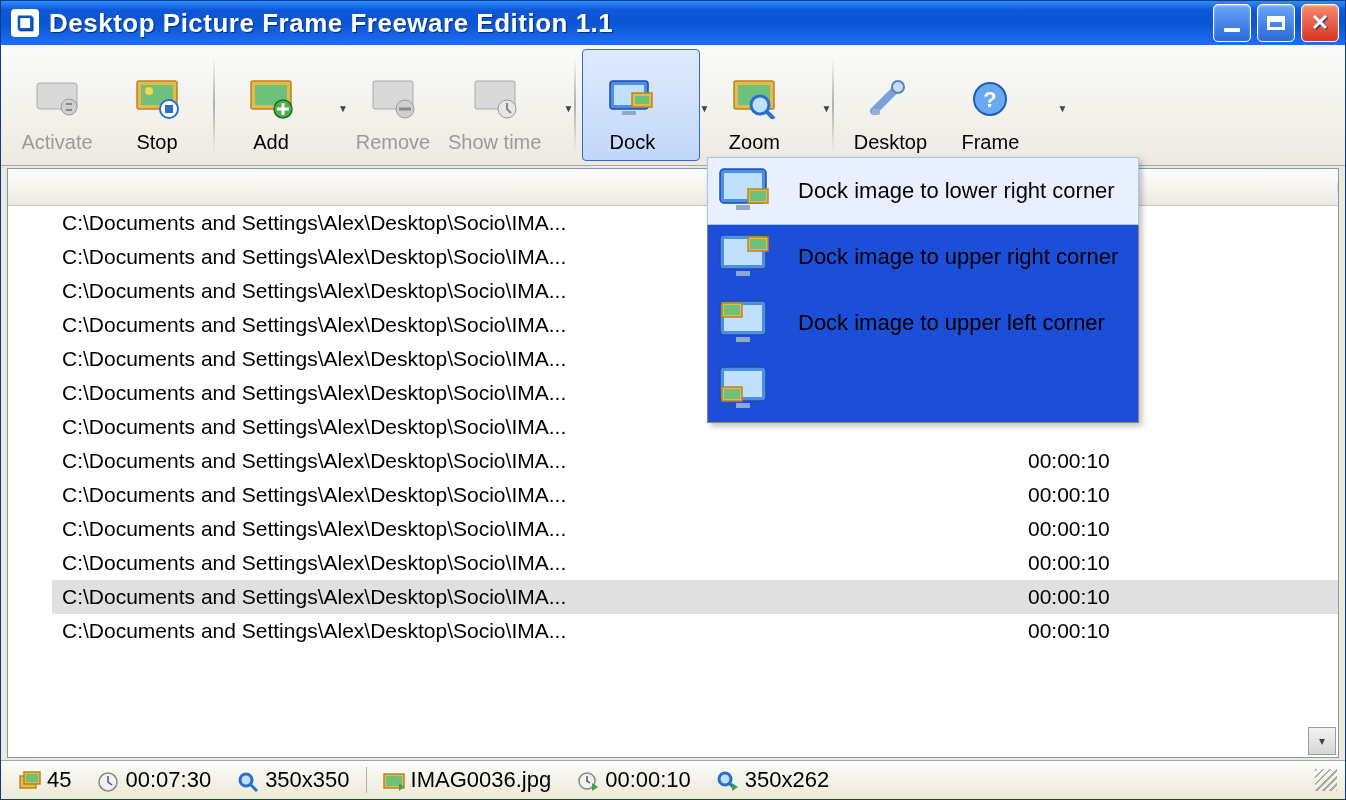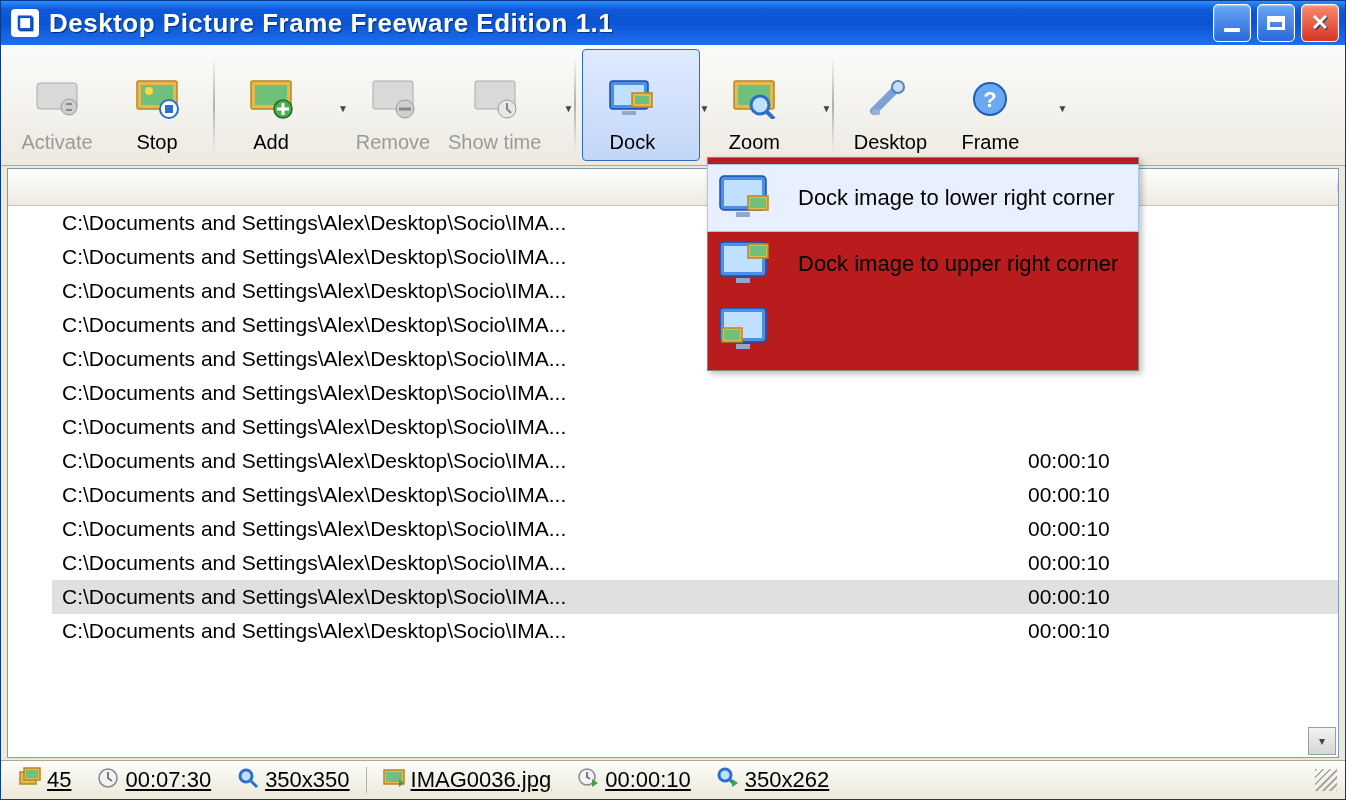--- a/index.html
+++ b/index.html
@@ -33,29 +33,29 @@
   .listheader .col{padding:4px 10px;border-right:1px solid #d8d4c5;font-size:22px;text-align:right;}
   .col-file{flex:1;}
   .col-time{width:300px;}
   .rows{flex:1;overflow:hidden;font-size:21px;line-height:34px;padding-left:44px;}
   .row{display:flex;padding:0 10px;white-space:nowrap;}
   .row .c-file{flex:1;overflow:hidden;text-overflow:ellipsis;}
   .row .c-time{width:300px;}
   .row.selected{background:#e0e0e0;}
   .scrollbtn{position:absolute;right:2px;bottom:2px;width:26px;height:26px;border:1px solid #9c9c9c;background:linear-gradient(to bottom,#f3f3f3,#d6d6d6);display:flex;align-items:center;justify-content:center;font-size:12px;color:#444;}
   
-  .dropdown{position:absolute;top:156px;left:706px;width:430px;background:#b91c1c;border:1px solid #8a867a;box-shadow:3px 3px 6px rgba(0,0,0,.25);z-index:50;padding:7px 0;}
+  .dropdown{position:absolute;top:156px;left:706px;width:430px;background:#1d4ed8;border:1px solid #8a867a;box-shadow:3px 3px 6px rgba(0,0,0,.25);z-index:50;padding:0 0;}
   .dropdown .mitem{display:flex;align-items:center;height:66px;padding:0 16px 0 6px;font-size:22px;}
   .dropdown .mico{width:64px;height:52px;margin-right:20px;display:flex;align-items:center;justify-content:center;}
   .dropdown .mico svg{width:56px;height:48px;}
   .dropdown .mlbl{flex:1;}
   .dropdown .mitem.hovered{background:#e8f0ff;border:1px solid #a8c5ef;margin:-1px;}
   
   .statusbar{height:38px;background:linear-gradient(to bottom,#fcfcfa,#ece9d8);border-top:1px solid #aca899;display:flex;align-items:center;padding:0 8px;font-size:22px;gap:6px;}
-  .statusbar .sitem{display:flex;align-items:flex-start;gap:6px;padding:0 10px;text-decoration:underline;}
+  .statusbar .sitem{display:flex;align-items:flex-end;gap:6px;padding:0 10px;}
   .statusbar .sep{width:1px;height:26px;background:#b0b0b0;}
   .statusbar .sico{width:22px;height:22px;}
   .grip{margin-left:auto;width:22px;height:22px;background:repeating-linear-gradient(135deg,#a9a9a9 0 2px,transparent 2px 5px);}
   
   .mon-body{fill:#4b8fe8;stroke:#1c4eab;stroke-width:1.5;}
   .mon-scr{fill:#bfe0ff;}
   .mon-base{fill:#8ea9cc;}
   .pic-frame{fill:#e5b94e;stroke:#b8861f;stroke-width:1.5;}
   .pic-inner{fill:#6fc07b;}
   .pic-sun{fill:#ffd54a;}
@@ -268,20 +268,32 @@
           </svg>
         </div>
         <div class="mlbl">Dock image to upper right corner</div>
       </div>
       <div class="mitem">
         <div class="mico">
           <svg viewBox="0 0 56 48">
             <rect x="2" y="2" width="46" height="34" rx="4" class="mon-body"></rect>
             <rect x="6" y="6" width="38" height="26" class="mon-scr"></rect>
             <rect x="18" y="38" width="14" height="5" class="mon-base"></rect>
+            <rect x="4" y="4" width="20" height="14" class="pic-frame"></rect>
+            <rect x="6" y="6" width="16" height="10" class="pic-inner"></rect>
+          </svg>
+        </div>
+        <div class="mlbl">Dock image to upper left corner</div>
+      </div>
+      <div class="mitem">
+        <div class="mico">
+          <svg viewBox="0 0 56 48">
+            <rect x="2" y="2" width="46" height="34" rx="4" class="mon-body"></rect>
+            <rect x="6" y="6" width="38" height="26" class="mon-scr"></rect>
+            <rect x="18" y="38" width="14" height="5" class="mon-base"></rect>
             <rect x="4" y="22" width="20" height="14" class="pic-frame"></rect>
             <rect x="6" y="24" width="16" height="10" class="pic-inner"></rect>
           </svg>
         </div>
       </div>
     </div>
 
   <div class="statusbar">
     <div class="sitem">
       <svg class="sico" viewBox="0 0 22 22">

